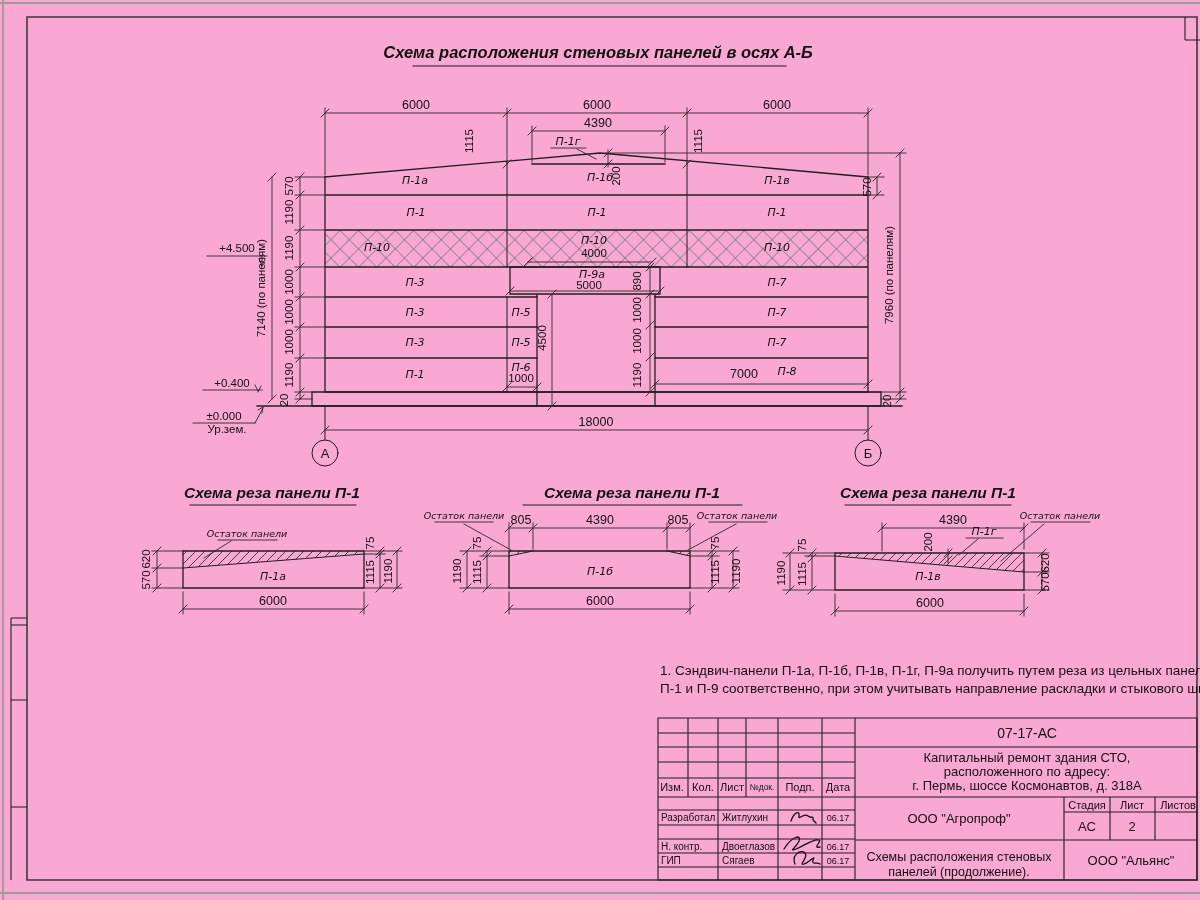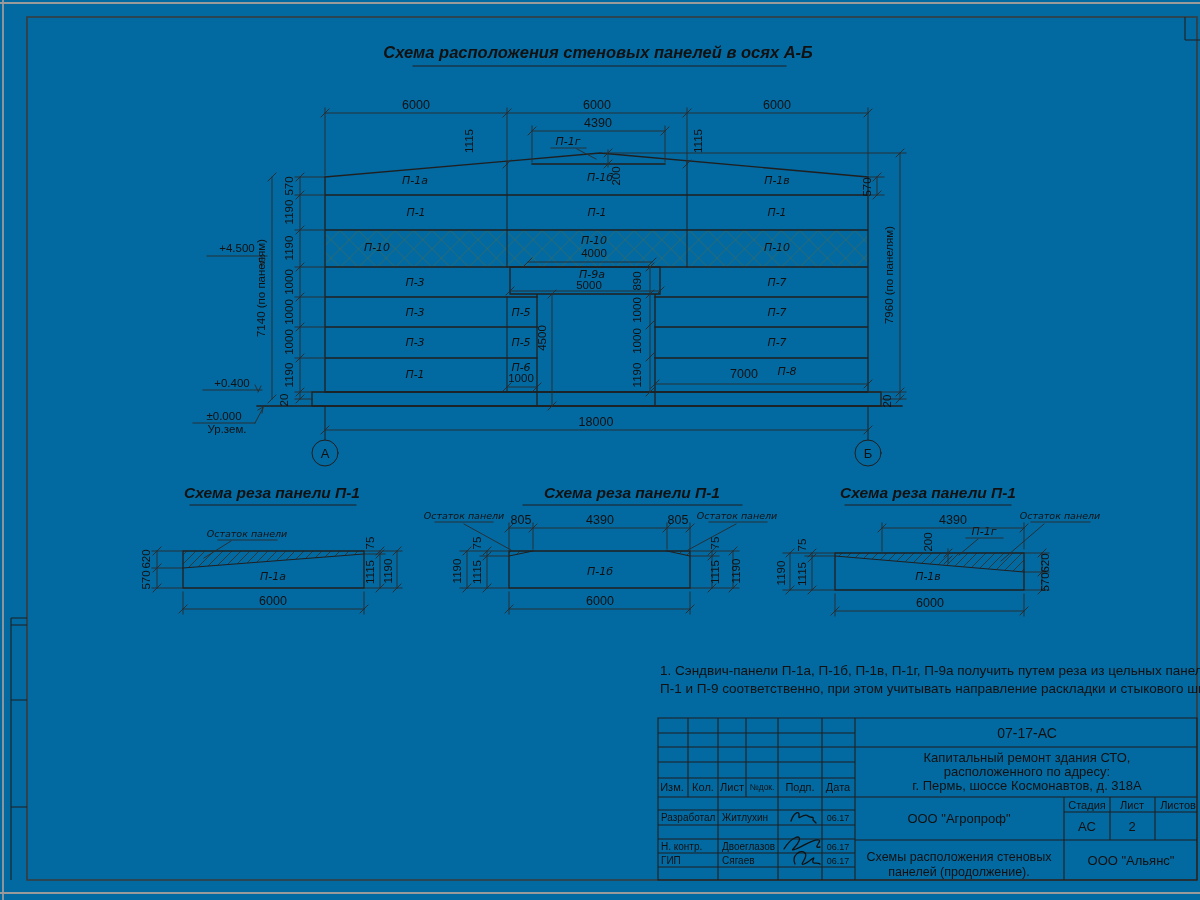--- a/index.html
+++ b/index.html
@@ -1,16 +1,16 @@
 <!DOCTYPE html>
 <html><head>
 <meta charset="utf-8">
 <style>
   html,body{margin:0;padding:0;background:#e8e8e8;}
-  .sheet{position:relative;width:1200px;height:900px;background:#0369a1;overflow:hidden;
+  .sheet{position:relative;width:1200px;height:900px;background:#f9a8d4;overflow:hidden;
          font-family:"DejaVu Sans",sans-serif;}
   svg{position:absolute;left:0;top:0;}
   
   .ln{stroke:#1f1f1f;stroke-width:1.3;fill:none;stroke-linecap:square;}
   .md{stroke:#1f1f1f;stroke-width:1;fill:none;stroke-linecap:square;}
   .dm{stroke:#2a2a2a;stroke-width:0.9;fill:none;stroke-linecap:square;}
   .fr{stroke:#3a3a3a;stroke-width:1.6;fill:none;}
   .fg{stroke:#9a9a9a;stroke-width:1.8;fill:none;}
   .tb{stroke:#1f1f1f;stroke-width:1.1;fill:none;}
   .sg{stroke:#111;stroke-width:1.3;fill:none;stroke-linecap:round;}

